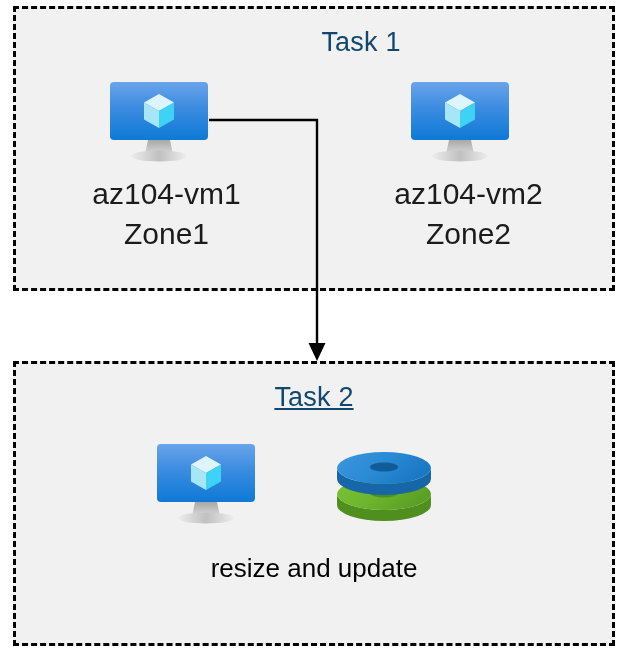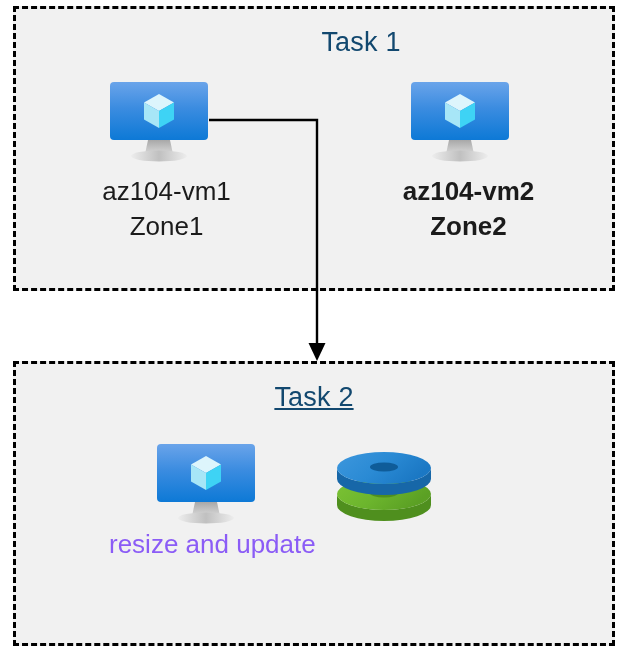--- a/index.html
+++ b/index.html
@@ -52,34 +52,34 @@
     letter-spacing: 0.2px;
     line-height: 1;
   }
   #task1-title { top: 29px; margin-left: 47px; }
   #task2-title { top: 384px; text-decoration: underline; }
 
   
   .node-label {
     position: absolute;
     text-align: center;
-    font-size: 26px;
+    font-size: 30px;
     color: #1b1b1b;
     line-height: 1.33;
     white-space: pre-line;
   }
   #vm1-label { left: 44px;  top: 174px; width: 245px; }
-  #vm2-label { left: 346px; top: 174px; width: 245px; font-weight: bold; }
+  #vm2-label { left: 346px; top: 174px; width: 245px; }
   #resize-label {
     left: 109px;
-    top: 527px;
+    top: 551px;
     width: 410px;
-    text-align: left;
+    text-align: center;
     font-size: 26px;
-    color: #8b5cf6;
+    color: #000000;
     position: absolute;
     line-height: 1.33;
   }
 
   
   .icon-wrap { position: absolute; }
   #vm1-icon  { left: 108px; top: 80px;  width: 102px; height: 86px; }
   #vm2-icon  { left: 409px; top: 80px;  width: 102px; height: 86px; }
   #vm3-icon  { left: 155px; top: 442px; width: 102px; height: 86px; }
   #disk-icon { left: 332px; top: 442px; width: 108px; height: 86px; }

